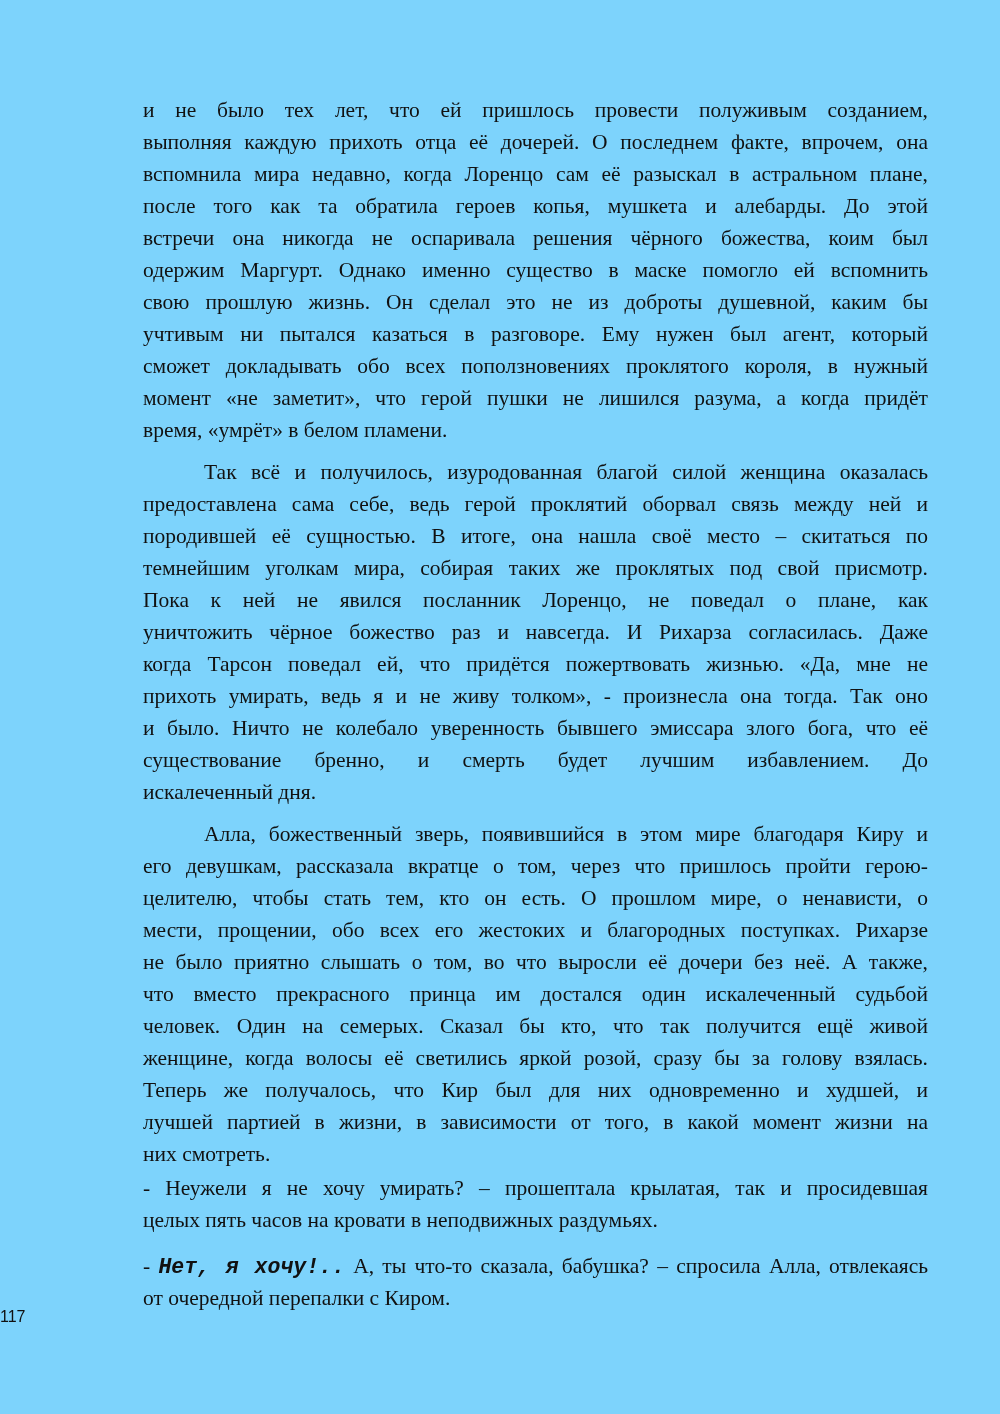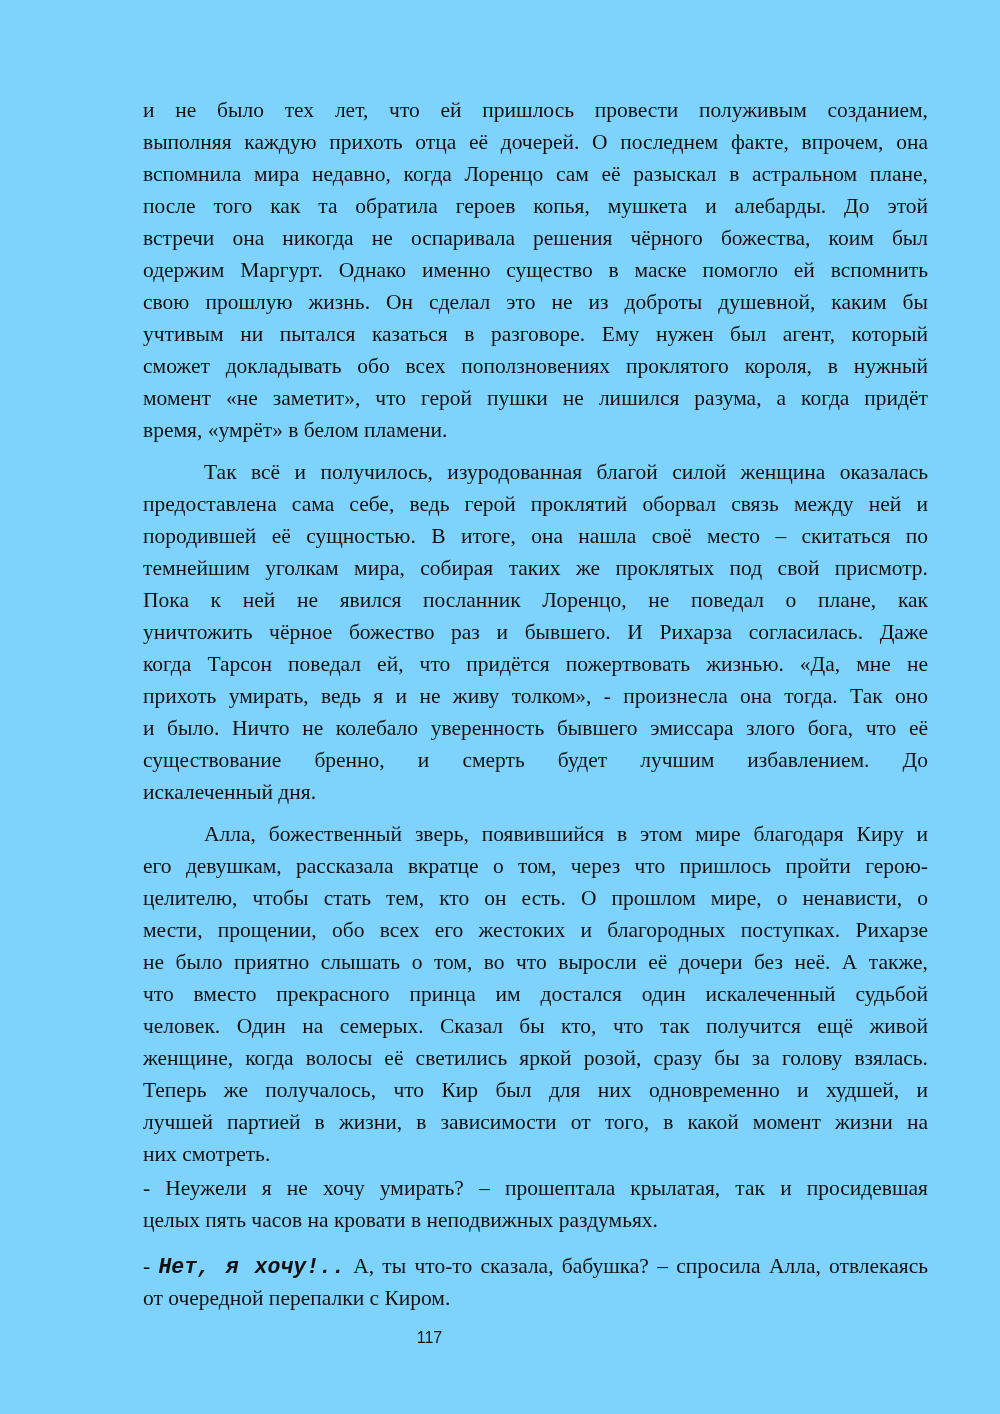--- a/index.html
+++ b/index.html
@@ -11,22 +11,22 @@
     font-size: 21.5px; color: #111;
   }
   .line {
     position: absolute; left: 0; width: 785px; height: 32px; line-height: 32px;
     white-space: nowrap; text-align: justify; text-align-last: justify;
   }
   .line.last { text-align-last: left; }
   .line.indent { left: 61px; width: 724px; }
   .bi { font-weight: bold; font-style: italic; font-family: Liberation Mono, monospace; }
   .page-number {
-    position: absolute; top: 1308px; left: 0; width: 859px; text-align: center;
-    font-family: "Liberation Sans", sans-serif; font-size: 16px; color: #111; margin-top: 21px;
+    position: absolute; top: 1308px; left: 0; width: 859px; text-align: left;
+    font-family: "Liberation Sans", sans-serif; font-size: 16px; color: #111;
   }
 </style>
 </head>
 <body>
 
 <div class="page">
   <div class="text-block" style="top:0;">
 
     <div class="line" style="top:94px">и не было тех лет, что ей пришлось провести полуживым созданием,</div>
     <div class="line" style="top:126px">выполняя каждую прихоть отца её дочерей. О последнем факте, впрочем, она</div>
@@ -38,21 +38,21 @@
     <div class="line" style="top:318px">учтивым ни пытался казаться в разговоре. Ему нужен был агент, который</div>
     <div class="line" style="top:350px">сможет докладывать обо всех поползновениях проклятого короля, в нужный</div>
     <div class="line" style="top:382px">момент «не заметит», что герой пушки не лишился разума, а когда придёт</div>
     <div class="line last" style="top:414px">время, «умрёт» в белом пламени.</div>
 
     <div class="line indent" style="top:456px">Так всё и получилось, изуродованная благой силой женщина оказалась</div>
     <div class="line" style="top:488px">предоставлена сама себе, ведь герой проклятий оборвал связь между ней и</div>
     <div class="line" style="top:520px">породившей её сущностью. В итоге, она нашла своё место – скитаться по</div>
     <div class="line" style="top:552px">темнейшим уголкам мира, собирая таких же проклятых под свой присмотр.</div>
     <div class="line" style="top:584px">Пока к ней не явился посланник Лоренцо, не поведал о плане, как</div>
-    <div class="line" style="top:616px">уничтожить чёрное божество раз и бывшего. И Рихарза согласилась. Даже</div>
+    <div class="line" style="top:616px">уничтожить чёрное божество раз и навсегда. И Рихарза согласилась. Даже</div>
     <div class="line" style="top:648px">когда Тарсон поведал ей, что придётся пожертвовать жизнью. «Да, мне не</div>
     <div class="line" style="top:680px">прихоть умирать, ведь я и не живу толком», - произнесла она тогда. Так оно</div>
     <div class="line" style="top:712px">и было. Ничто не колебало уверенность бывшего эмиссара злого бога, что её</div>
     <div class="line" style="top:744px">существование бренно, и смерть будет лучшим избавлением. До</div>
     <div class="line last" style="top:776px">искалеченный дня.</div>
 
     <div class="line indent" style="top:818px">Алла, божественный зверь, появившийся в этом мире благодаря Киру и</div>
     <div class="line" style="top:850px">его девушкам, рассказала вкратце о том, через что пришлось пройти герою-</div>
     <div class="line" style="top:882px">целителю, чтобы стать тем, кто он есть. О прошлом мире, о ненависти, о</div>
     <div class="line" style="top:914px">мести, прощении, обо всех его жестоких и благородных поступках. Рихарзе</div>

